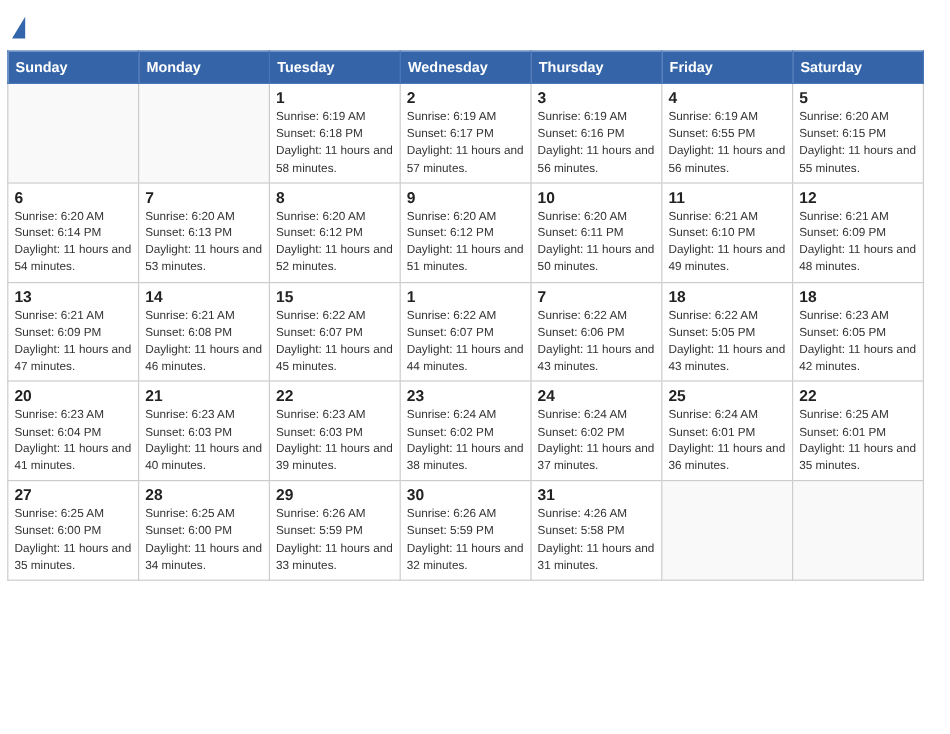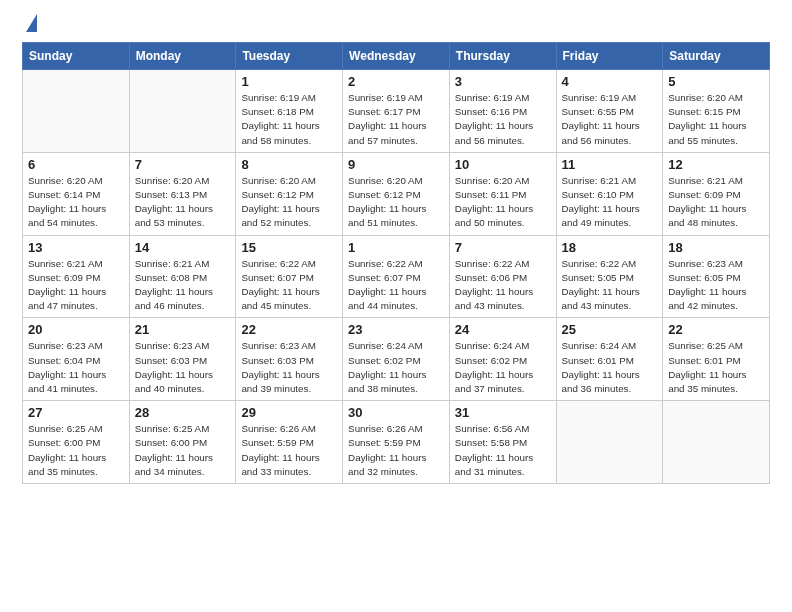--- a/index.html
+++ b/index.html
@@ -7,21 +7,21 @@
       font-family: Arial, sans-serif;
       background: #fff;
       width: 792px;
       min-height: 612px;
       padding: 0;
     }
     .page {
       width: 792px;
       min-height: 612px;
       background: #fff;
-      padding: 18px 22px 18px 22px;
+      padding: 18px 22px 18px 6px;
     }
     .header {
       display: flex;
       justify-content: space-between;
       align-items: flex-start;
       margin-bottom: 10px;
     }
     .logo {
       display: flex;
       align-items: center;
@@ -316,21 +316,21 @@
 Daylight: 11 hours and 33 minutes.</div>
           </td>
           <td>
             <span class="day-num">30</span>
             <div class="day-info">Sunrise: 6:26 AM
 Sunset: 5:59 PM
 Daylight: 11 hours and 32 minutes.</div>
           </td>
           <td>
             <span class="day-num">31</span>
-            <div class="day-info">Sunrise: 6:56 AM
+            <div class="day-info">Sunrise: 4:26 AM
 Sunset: 5:58 PM
 Daylight: 11 hours and 31 minutes.</div>
           </td>
           <td class="empty"></td>
           <td class="empty"></td>
         </tr>
       </tbody>
   </table>
 </div>
 

